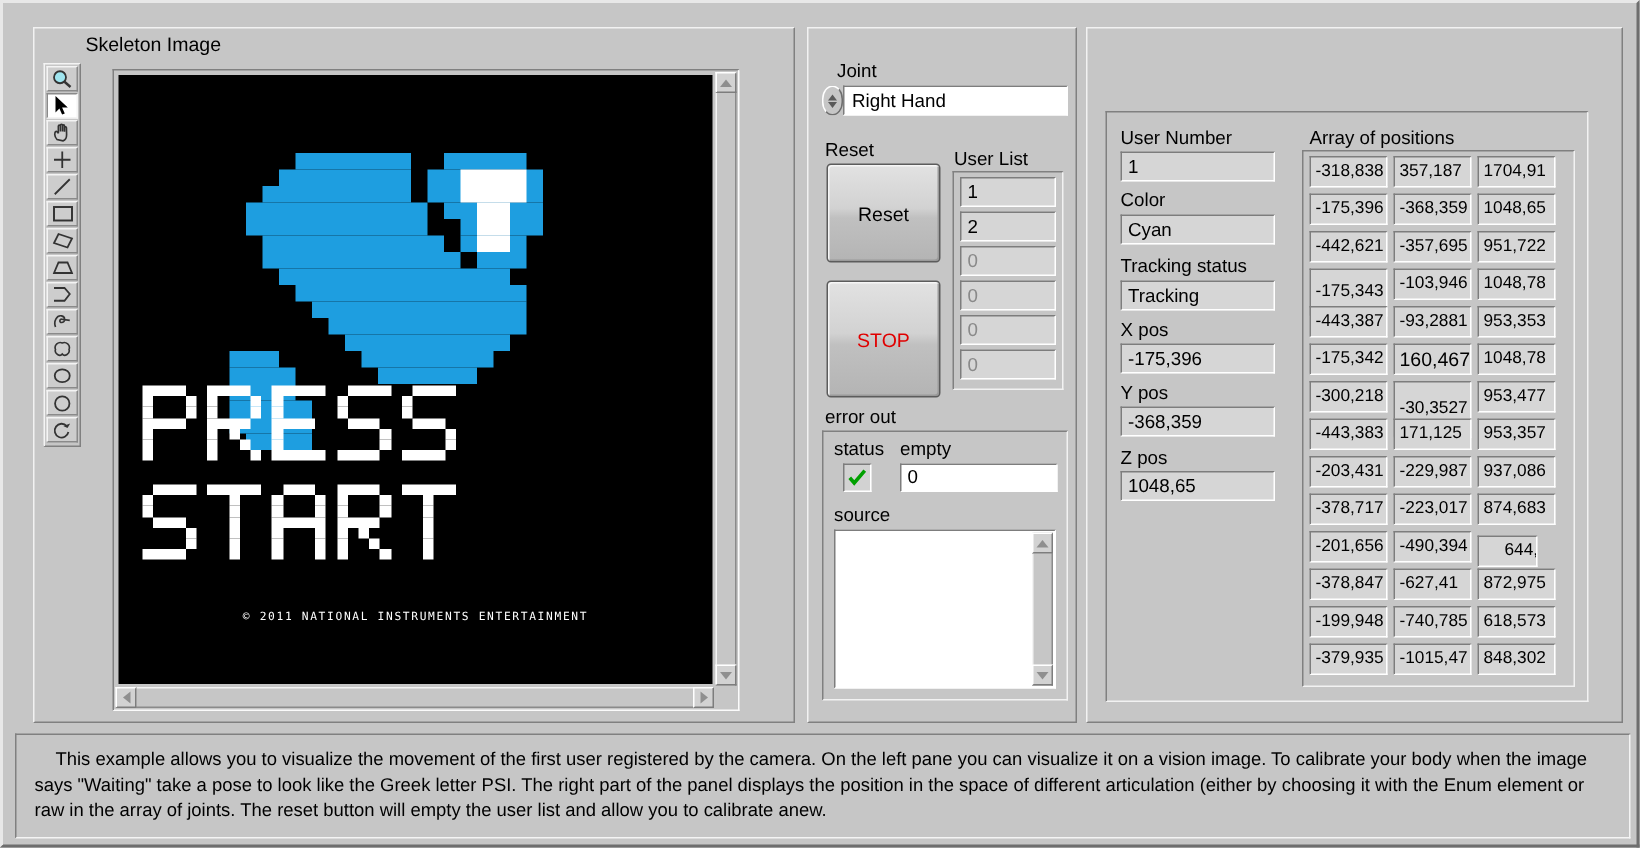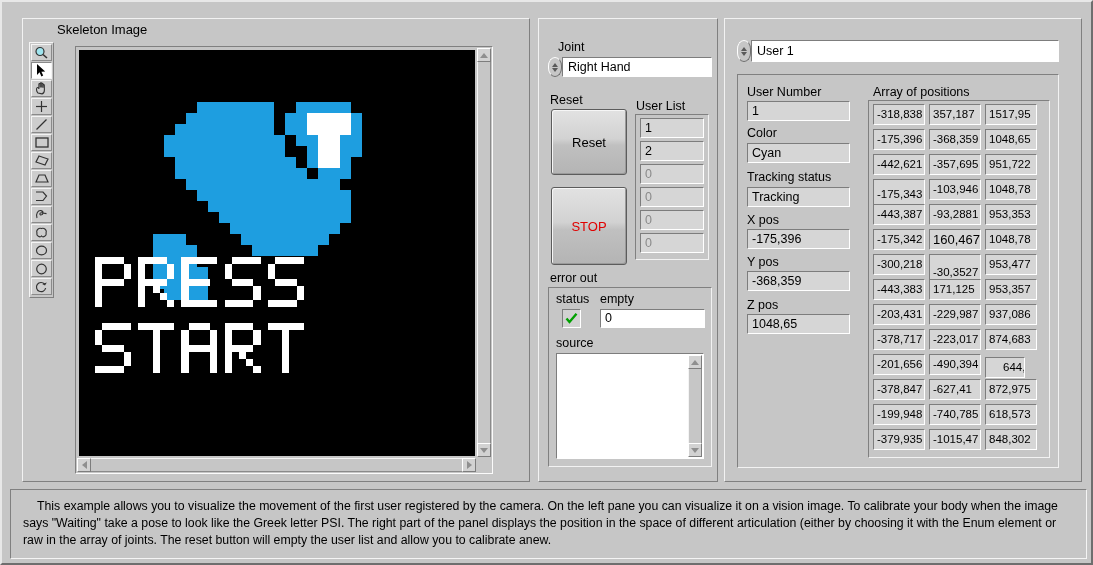--- a/index.html
+++ b/index.html
@@ -407,20 +407,21 @@
           <div class="px" style="left: 145.6px; top: 316.2px; width: 7.2px; height: 7.2px; background: rgb(255, 255, 255);"></div>
           <div class="px" style="left: 174.4px; top: 316.2px; width: 7.2px; height: 7.2px; background: rgb(255, 255, 255);"></div>
           <div class="px" style="left: 188.8px; top: 273px; width: 36px; height: 7.2px; background: rgb(255, 255, 255);"></div>
           <div class="px" style="left: 203.2px; top: 280.2px; width: 7.2px; height: 7.2px; background: rgb(255, 255, 255);"></div>
           <div class="px" style="left: 203.2px; top: 287.4px; width: 7.2px; height: 7.2px; background: rgb(255, 255, 255);"></div>
           <div class="px" style="left: 203.2px; top: 294.6px; width: 7.2px; height: 7.2px; background: rgb(255, 255, 255);"></div>
           <div class="px" style="left: 203.2px; top: 301.8px; width: 7.2px; height: 7.2px; background: rgb(255, 255, 255);"></div>
           <div class="px" style="left: 203.2px; top: 309px; width: 7.2px; height: 7.2px; background: rgb(255, 255, 255);"></div>
           <div class="px" style="left: 203.2px; top: 316.2px; width: 7.2px; height: 7.2px; background: rgb(255, 255, 255);"></div>
         </div>
+      <div id="copy">© 2011 NATIONAL INSTRUMENTS ENTERTAINMENT</div>
     </div>
     <div class="sb-v"></div>
     <div class="sb-btn" style="right:1px;top:1px;">
         <i class="ar-up"></i>
       </div>
     <div class="sb-btn" style="right:1px;bottom:16px;">
         <i class="ar-dn"></i>
       </div>
     <div class="sb-h"></div>
     <div class="sb-btn" style="left:1px;bottom:1px;">
@@ -473,27 +474,20 @@
     <div class="sb-btn" style="right:1px;top:1px;">
         <i class="ar-up"></i>
       </div>
     <div class="sb-btn" style="right:1px;bottom:1px;">
         <i class="ar-dn"></i>
       </div>
   </div>
 
   <div class="panel" style="left:722px;top:16px;width:358px;height:464px;"></div>
 
-  <div class="enum-wrap" style="left:735px;top:38px;width:322px;height:22px;">
-    <div class="enum-spin">
-      <i class="up"></i>
-        <i class="dn"></i>
-    </div>
-    <div class="enum-field">User 1</div>
-  </div>
 
   <div class="panel inner" style="left:735px;top:72px;width:322px;height:394px;"></div>
 
   <div class="lbl" style="left:745px;top:83px;">User Number</div>
   <div class="ind" style="left:745px;top:99px;width:103px;height:20px;">1</div>
 
   <div class="lbl" style="left:745px;top:124px;">Color</div>
   <div class="ind" style="left:745px;top:141px;width:103px;height:20px;">Cyan</div>
 
   <div class="lbl" style="left:745px;top:168px;">Tracking status</div>
@@ -506,21 +500,21 @@
   <div class="ind" style="left:745px;top:269px;width:103px;height:20px;">-368,359</div>
 
   <div class="lbl" style="left:745px;top:296px;">Z pos</div>
   <div class="ind" style="left:745px;top:312px;width:103px;height:20px;">1048,65</div>
 
   <div class="lbl" style="left:871px;top:83px;">Array of positions</div>
   <div class="panel inner" style="left:866px;top:98px;width:182px;height:358px;"></div>
   <div id="posarray">
       <div class="ind" style="left: 871px; top: 102px; width: 52px; height: 21px; font-size: 11.5px; padding-left: 3px;">-318,838</div>
       <div class="ind" style="left: 927px; top: 102px; width: 52px; height: 21px; font-size: 11.5px; padding-left: 3px;">357,187</div>
-      <div class="ind" style="left: 983px; top: 102px; width: 52px; height: 21px; font-size: 11.5px; padding-left: 3px;">1517,95</div>
+      <div class="ind" style="left: 983px; top: 102px; width: 52px; height: 21px; font-size: 11.5px; padding-left: 3px;">1704,91</div>
       <div class="ind" style="left: 871px; top: 127px; width: 52px; height: 21px; font-size: 11.5px; padding-left: 3px;">-175,396</div>
       <div class="ind" style="left: 927px; top: 127px; width: 52px; height: 21px; font-size: 11.5px; padding-left: 3px;">-368,359</div>
       <div class="ind" style="left: 983px; top: 127px; width: 52px; height: 21px; font-size: 11.5px; padding-left: 3px;">1048,65</div>
       <div class="ind" style="left: 871px; top: 152px; width: 52px; height: 21px; font-size: 11.5px; padding-left: 3px;">-442,621</div>
       <div class="ind" style="left: 927px; top: 152px; width: 52px; height: 21px; font-size: 11.5px; padding-left: 3px;">-357,695</div>
       <div class="ind" style="left: 983px; top: 152px; width: 52px; height: 21px; font-size: 11.5px; padding-left: 3px;">951,722</div>
       <div class="ind" style="left: 871px; top: 177px; width: 52px; height: 32px; font-size: 11.5px; padding-left: 3px;">-175,343</div>
       <div class="ind" style="left: 927px; top: 177px; width: 52px; height: 21px; font-size: 11.5px; padding-left: 3px;">-103,946</div>
       <div class="ind" style="left: 983px; top: 177px; width: 52px; height: 21px; font-size: 11.5px; padding-left: 3px;">1048,78</div>
       <div class="ind" style="left: 871px; top: 202px; width: 52px; height: 21px; font-size: 11.5px; padding-left: 3px;">-443,387</div>

